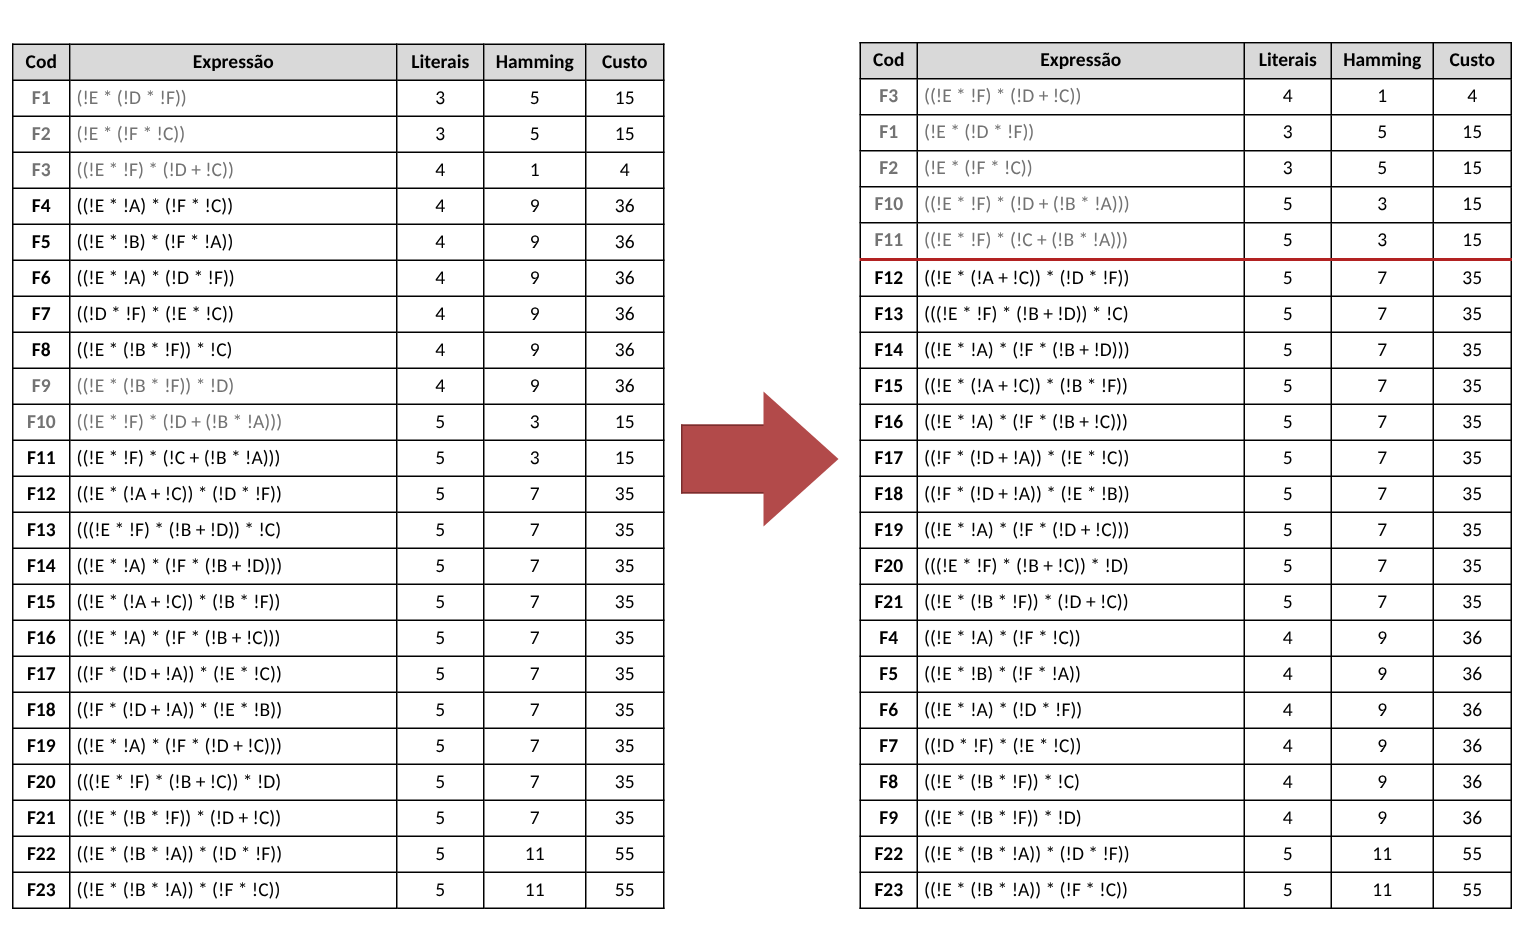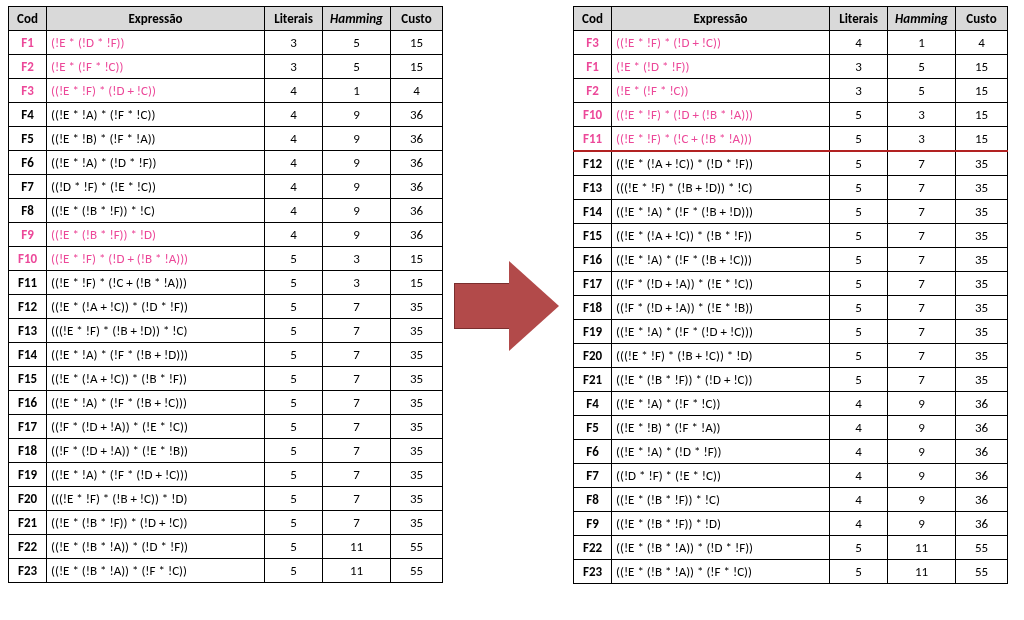--- a/index.html
+++ b/index.html
@@ -12,21 +12,21 @@
   }
   .page {
     width: 1024px;
     height: 620px;
     position: relative;
     box-sizing: border-box;
     padding: 6px 8px;
   }
   .columns {
     display: flex;
-    align-items: flex-start;
+    align-items: flex-end;
     gap: 0;
   }
   .tablewrap {
     flex: 0 0 auto;
   }
   table {
     border-collapse: collapse;
     table-layout: fixed;
   }
   th, td {
@@ -37,33 +37,32 @@
     line-height: 23px;
     white-space: nowrap;
     overflow: hidden;
   }
   th {
     background: #d9d9d9;
     font-weight: bold;
     text-align: center;
   }
   th.em {
-    font-style: italic;
   }
   col.c-cod  { width: 38px; }
   col.c-expr { width: 218px; }
   col.c-lit  { width: 58px; }
   col.c-ham  { width: 68px; }
   col.c-cst  { width: 52px; }
 
   td.cod  { font-weight: bold; text-align: center; }
   td.expr { text-align: left; }
   td.num  { text-align: center; }
 
-  tr.hl td.expr, tr.hl td.cod { color: #ec4899; }
+  tr.hl td.expr, tr.hl td.cod { color: #737373; }
   tr.hl td.expr { font-weight: normal; }
 
   
   tr.sep-below td { border-bottom: 2px solid #b22222; }
 
   
   .arrowzone {
     flex: 0 0 130px;
     display: flex;
     align-items: center;

